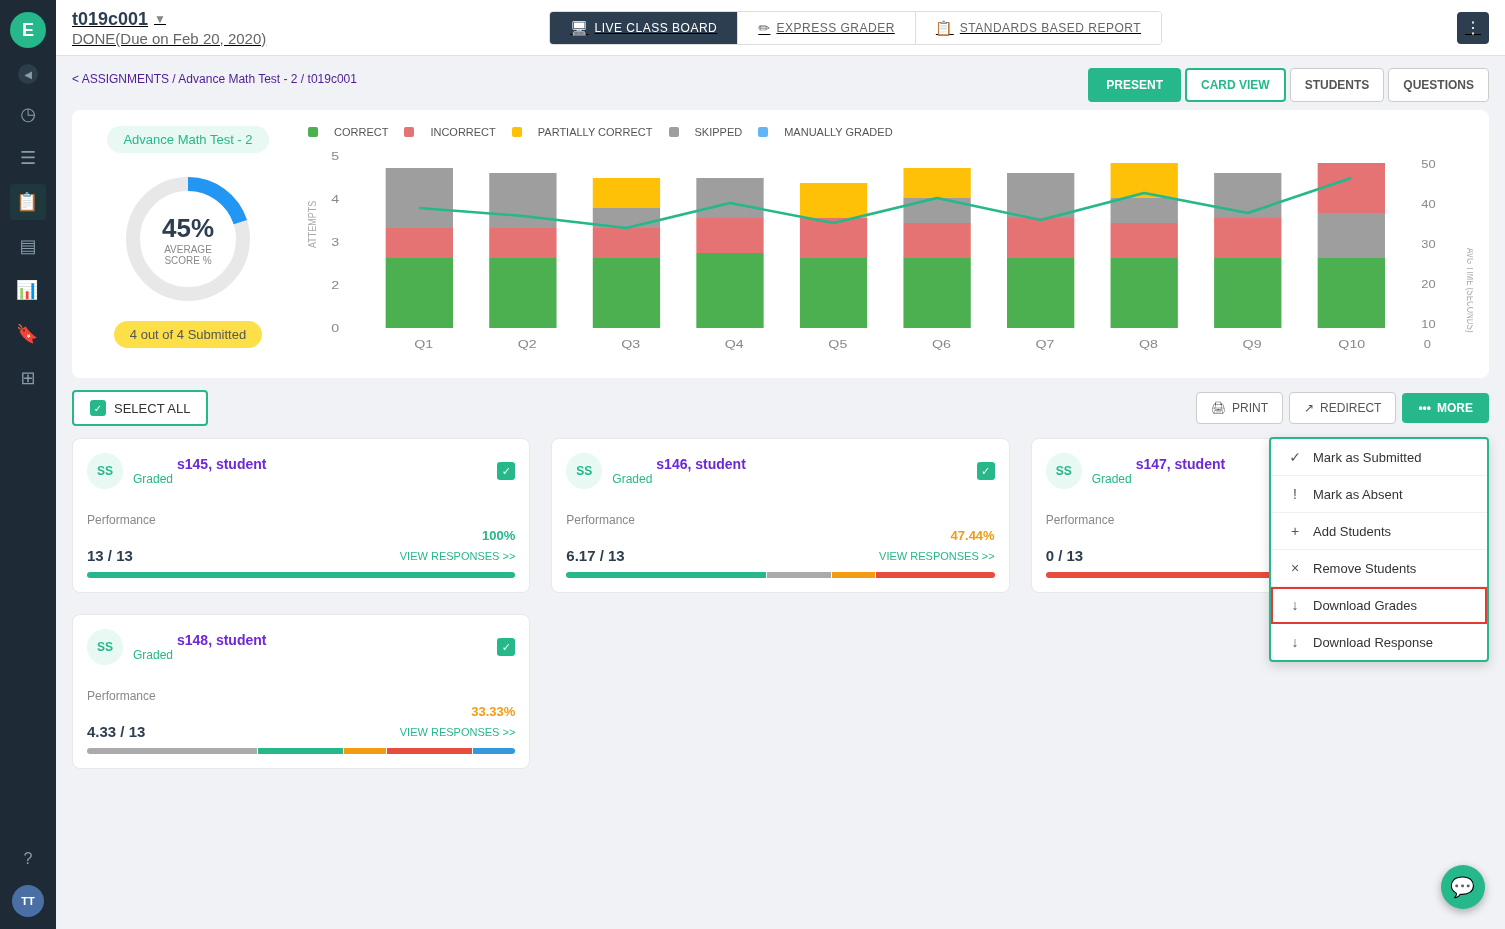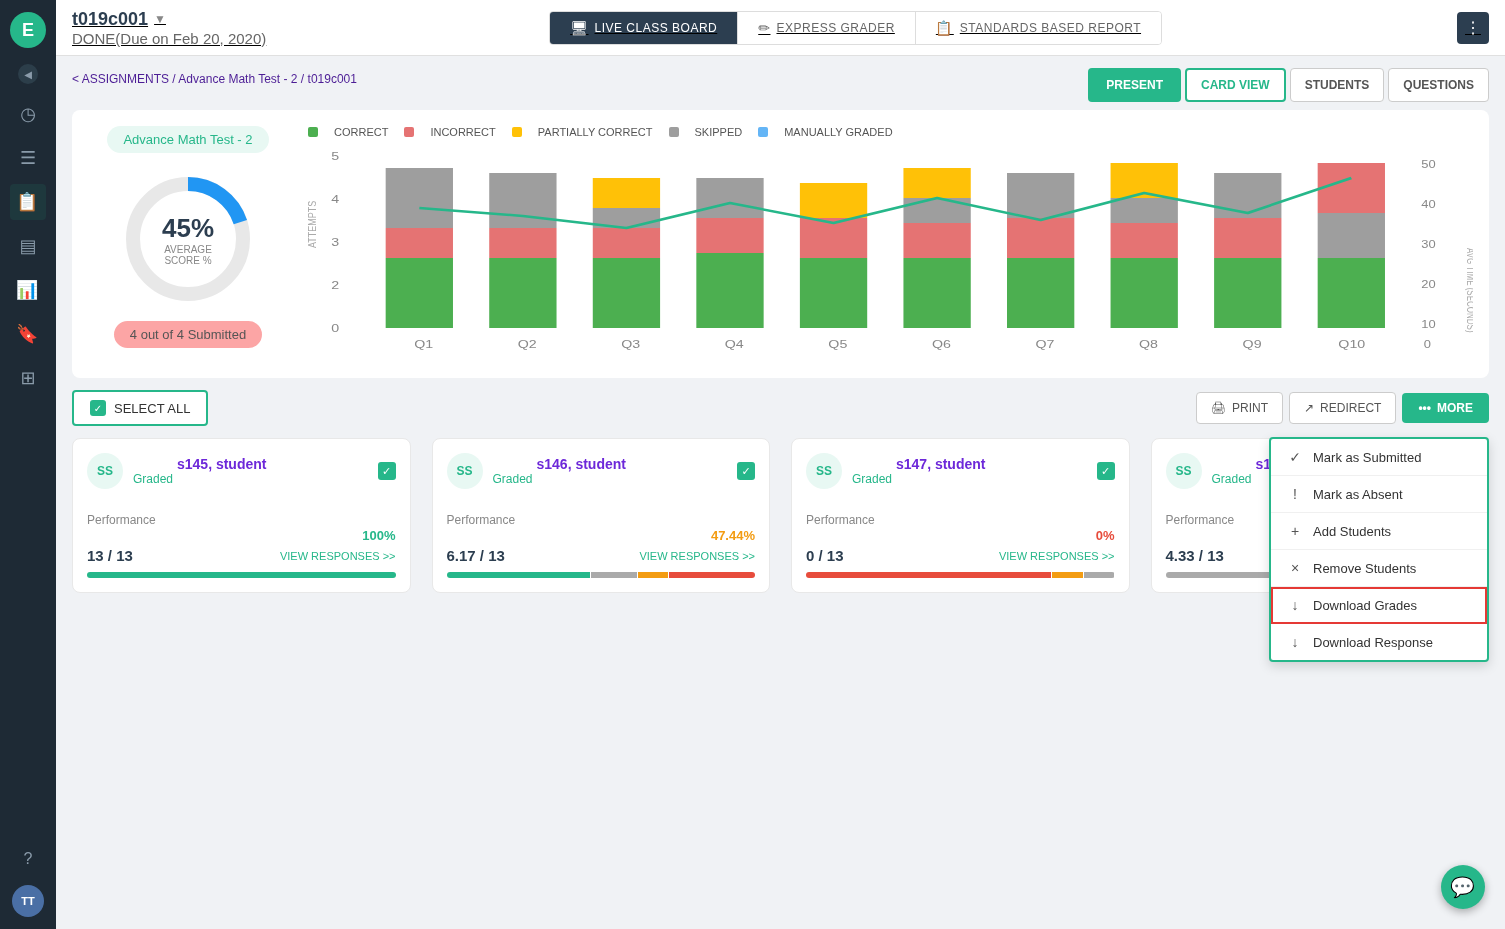--- a/index.html
+++ b/index.html
@@ -109,21 +109,21 @@
       font-size: 13px; font-weight: 500; margin-bottom: 16px; text-align: center;
     }
     .donut-container { position: relative; width: 140px; height: 140px; margin-bottom: 12px; }
     .donut-center {
       position: absolute; top: 50%; left: 50%; transform: translate(-50%, -50%);
       text-align: center;
     }
     .donut-percent { font-size: 26px; font-weight: 700; color: #2c3e50; }
     .donut-label { font-size: 10px; color: #888; text-transform: uppercase; }
     .submitted-badge {
-      background: #fca5a5; border-radius: 20px; padding: 6px 16px;
+      background: #fde047; border-radius: 20px; padding: 6px 16px;
       font-size: 13px; color: #555;
     }
 
     
     .chart-right { flex: 1; display: flex; flex-direction: column; }
     .legend { display: flex; gap: 16px; margin-bottom: 10px; flex-wrap: wrap; }
     .legend-item { display: flex; align-items: center; gap: 16px; font-size: 11px; color: #555; }
     .legend-dot { width: 10px; height: 10px; border-radius: 2px; }
 
     
@@ -167,21 +167,21 @@
     }
     .dropdown-item {
       display: flex; align-items: center; gap: 10px; padding: 10px 16px;
       font-size: 13px; color: #333; cursor: pointer; border-bottom: 1px solid #f0f0f0;
     }
     .dropdown-item:last-child { border-bottom: none; }
     .dropdown-icon { font-size: 14px; color: #555; width: 16px; text-align: center; }
     .dropdown-item.download-grades { outline: 2px solid #e53935; outline-offset: -2px; }
 
     
-    .cards-grid { display: grid; grid-template-columns: repeat(4, 1fr); gap: 21px; }
+    .cards-grid { display: grid; grid-template-columns: repeat(3, 1fr); gap: 21px; }
     .student-card {
       background: white; border-radius: 8px; padding: 14px; border: 1px solid #e8e8e8;
     }
     .card-header { display: flex; align-items: center; gap: 10px; margin-bottom: 8px; }
     .student-avatar {
       width: 36px; height: 36px; background: #e8f8f3; border-radius: 50%;
       display: flex; align-items: center; justify-content: center;
       font-size: 12px; font-weight: 600; color: #26b78a; flex-shrink: 0;
     }
     .card-info { flex: 1; }

